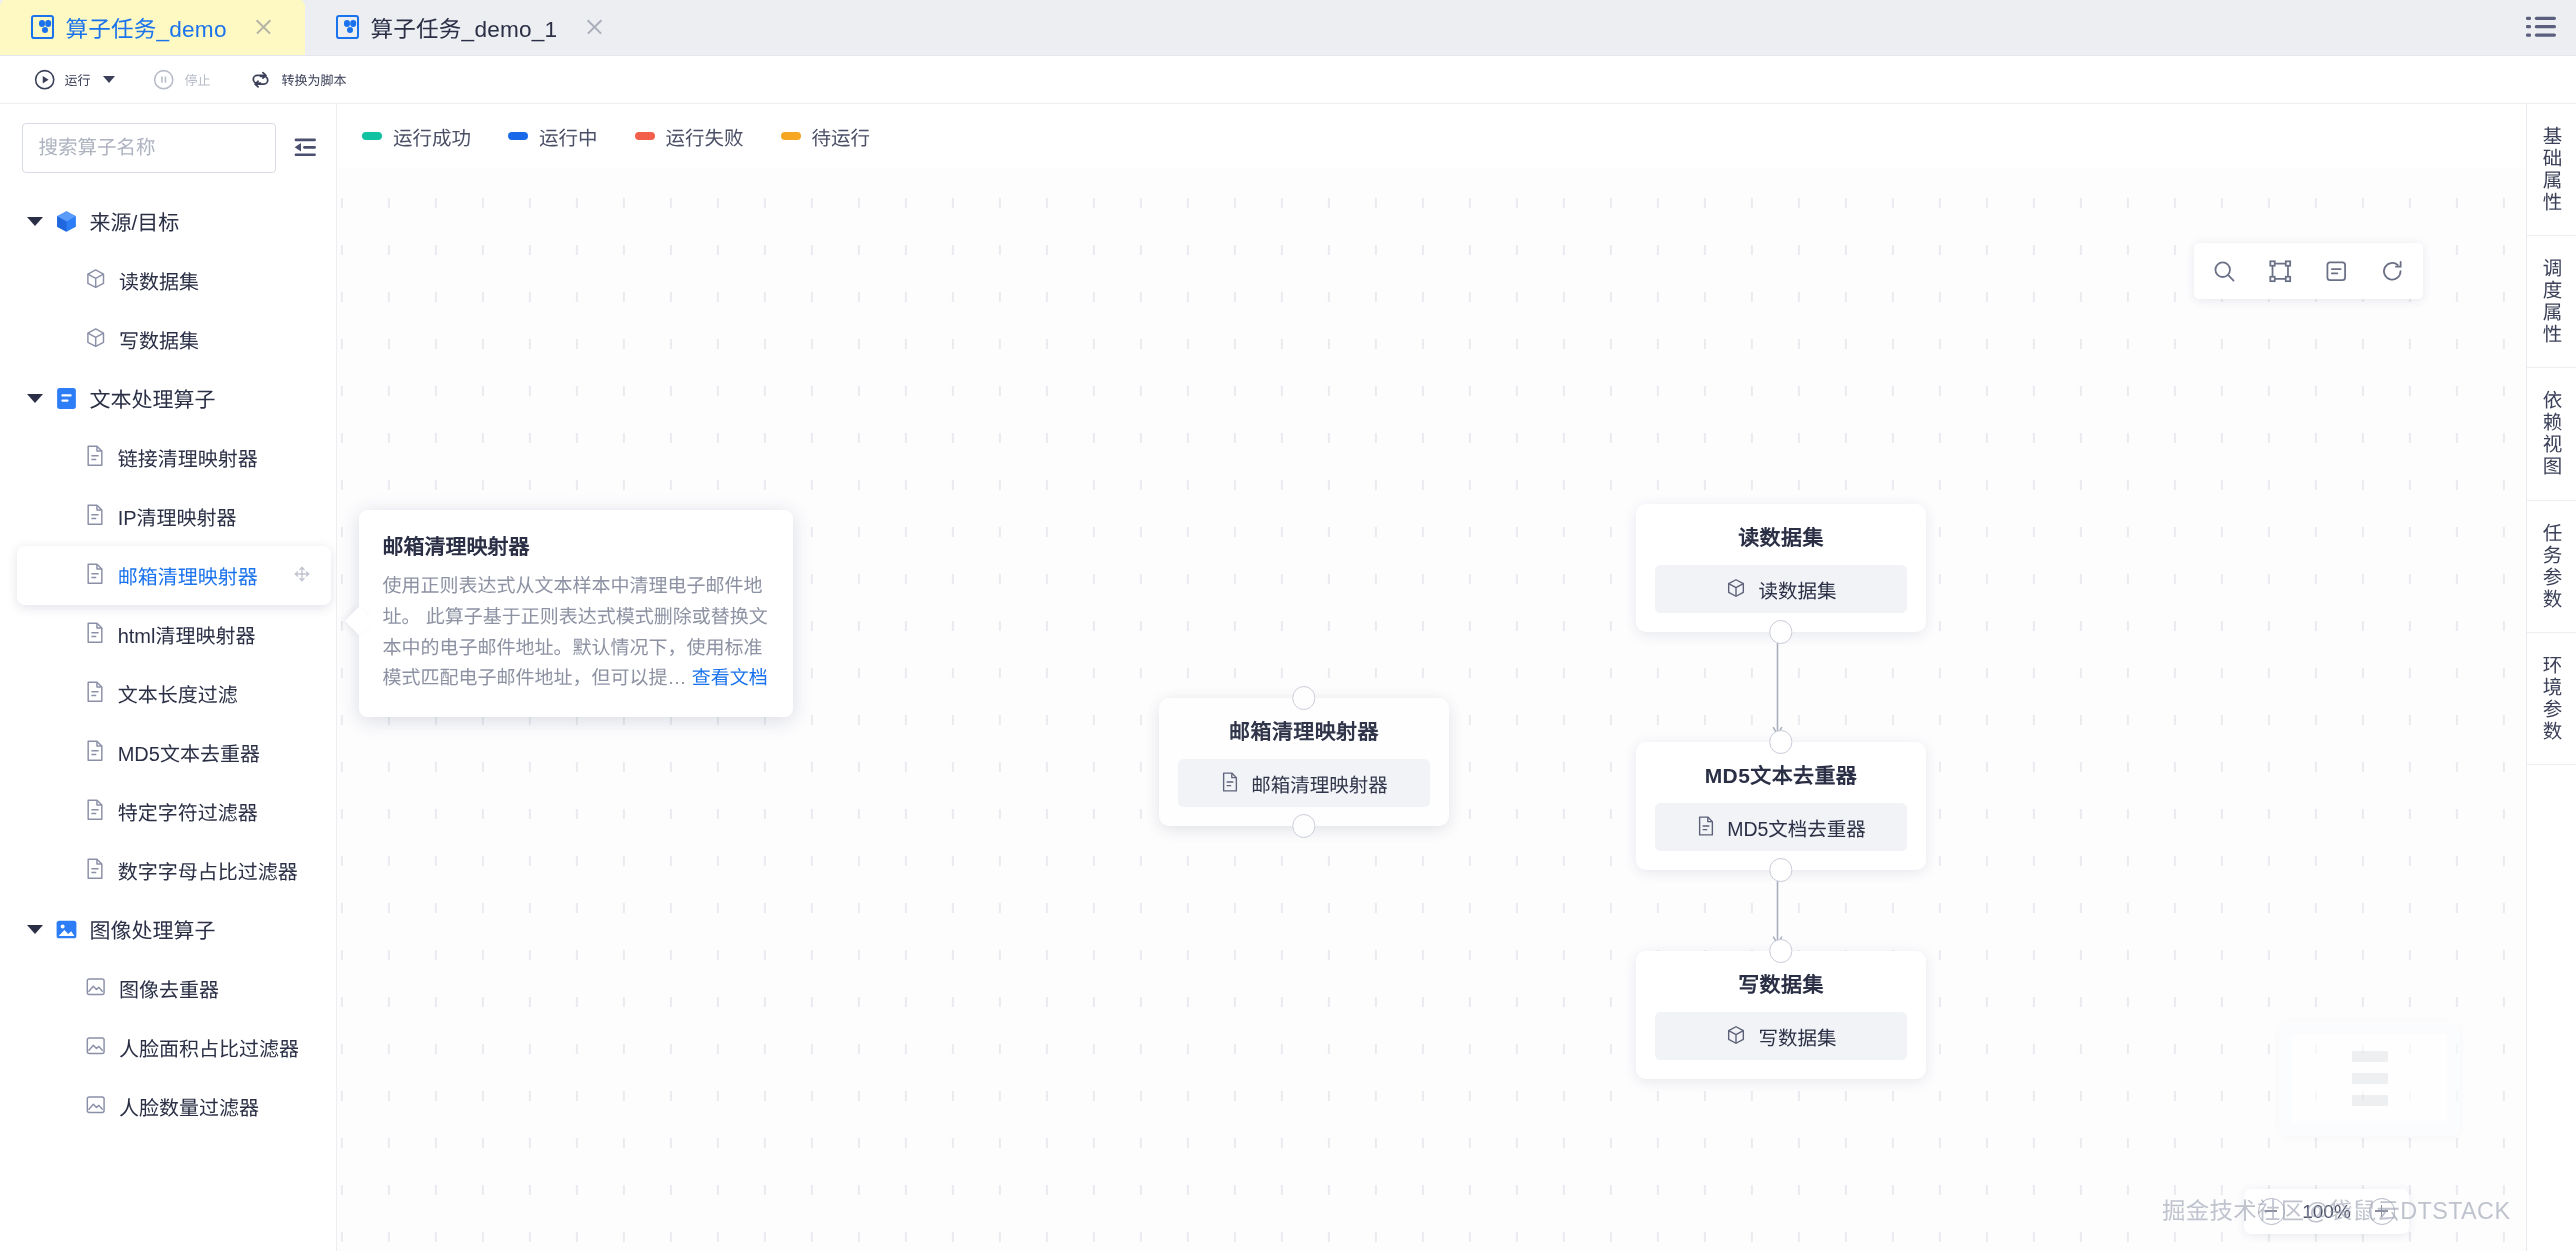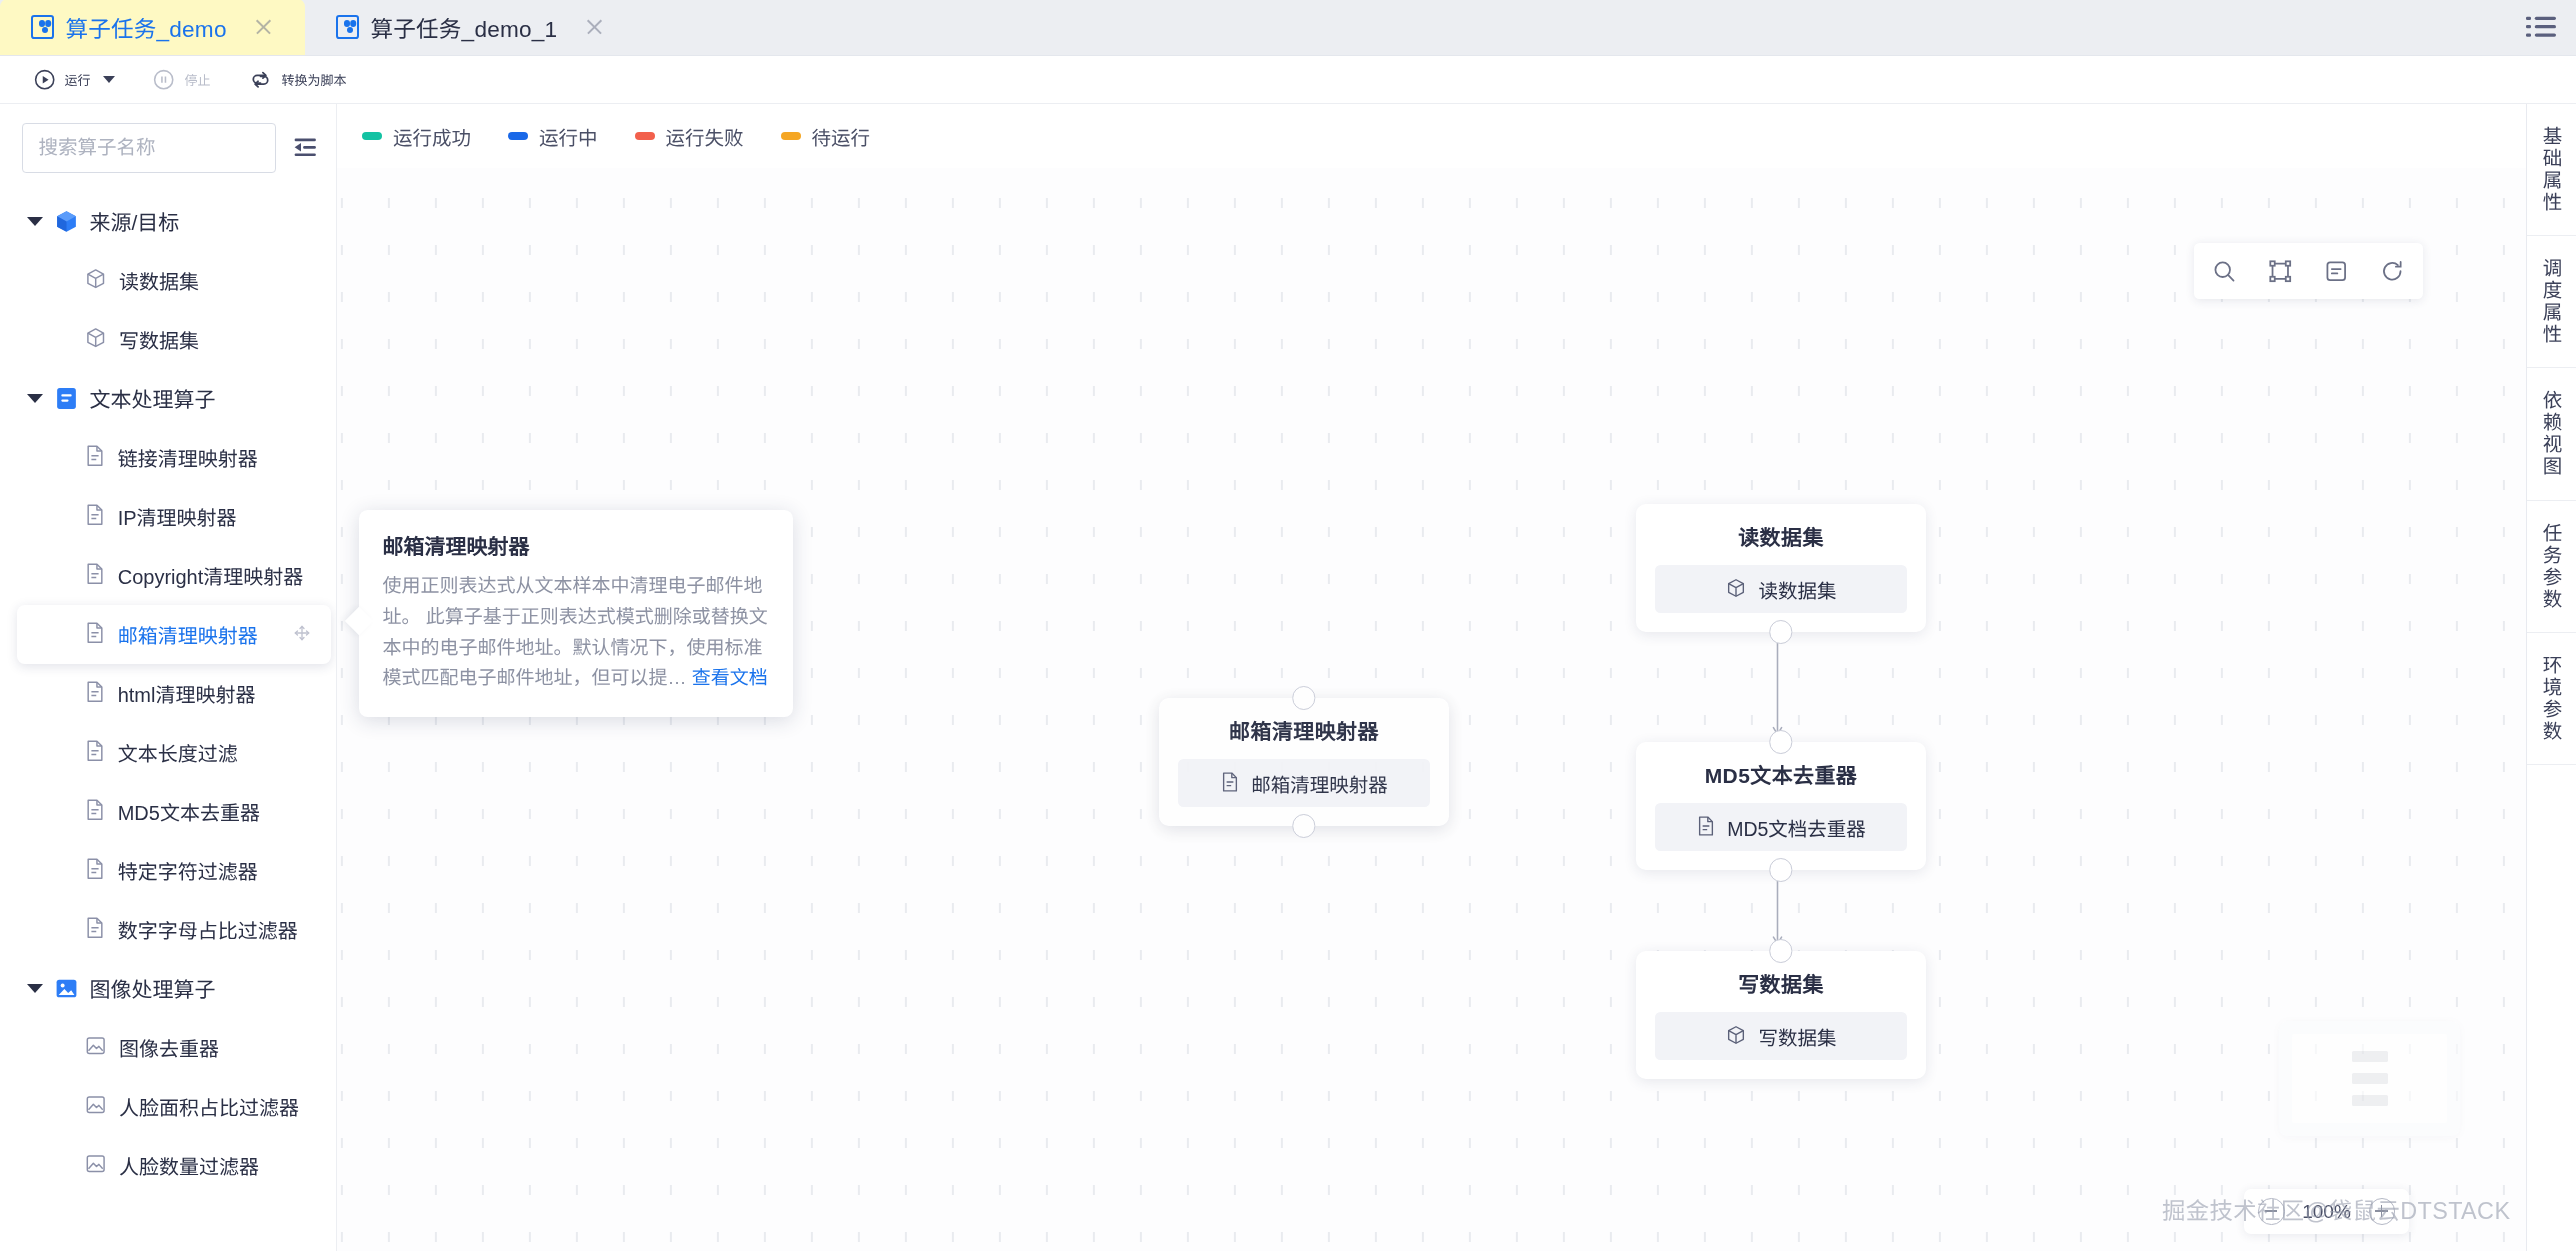--- a/index.html
+++ b/index.html
@@ -375,30 +375,20 @@
         </div>
         <div class="tree-item">
           <span>
             <svg width="22" height="23.4" viewBox="0 0 22 24" fill="none" stroke="#8b90a8" stroke-width="1.5" stroke-linejoin="round">
                 <path d="M4 2.2h9l5 5v14.6H4z"></path>
                 <path d="M13 2.2v5h5"></path>
                 <path d="M7.3 12h7.4M7.3 16h5"></path>
               </svg>
           </span>
           <span class="it-label">IP清理映射器</span>
-        </div>
-        <div class="tree-item">
-          <span>
-            <svg width="22" height="23.4" viewBox="0 0 22 24" fill="none" stroke="#8b90a8" stroke-width="1.5" stroke-linejoin="round">
-                <path d="M4 2.2h9l5 5v14.6H4z"></path>
-                <path d="M13 2.2v5h5"></path>
-                <path d="M7.3 12h7.4M7.3 16h5"></path>
-              </svg>
-          </span>
-          <span class="it-label">Copyright清理映射器</span>
         </div>
         <div class="tree-item selected">
           <span>
             <svg width="22" height="23.4" viewBox="0 0 22 24" fill="none" stroke="#8b90a8" stroke-width="1.5" stroke-linejoin="round">
                 <path d="M4 2.2h9l5 5v14.6H4z"></path>
                 <path d="M13 2.2v5h5"></path>
                 <path d="M7.3 12h7.4M7.3 16h5"></path>
               </svg>
           </span>
           <span class="it-label">邮箱清理映射器</span>

